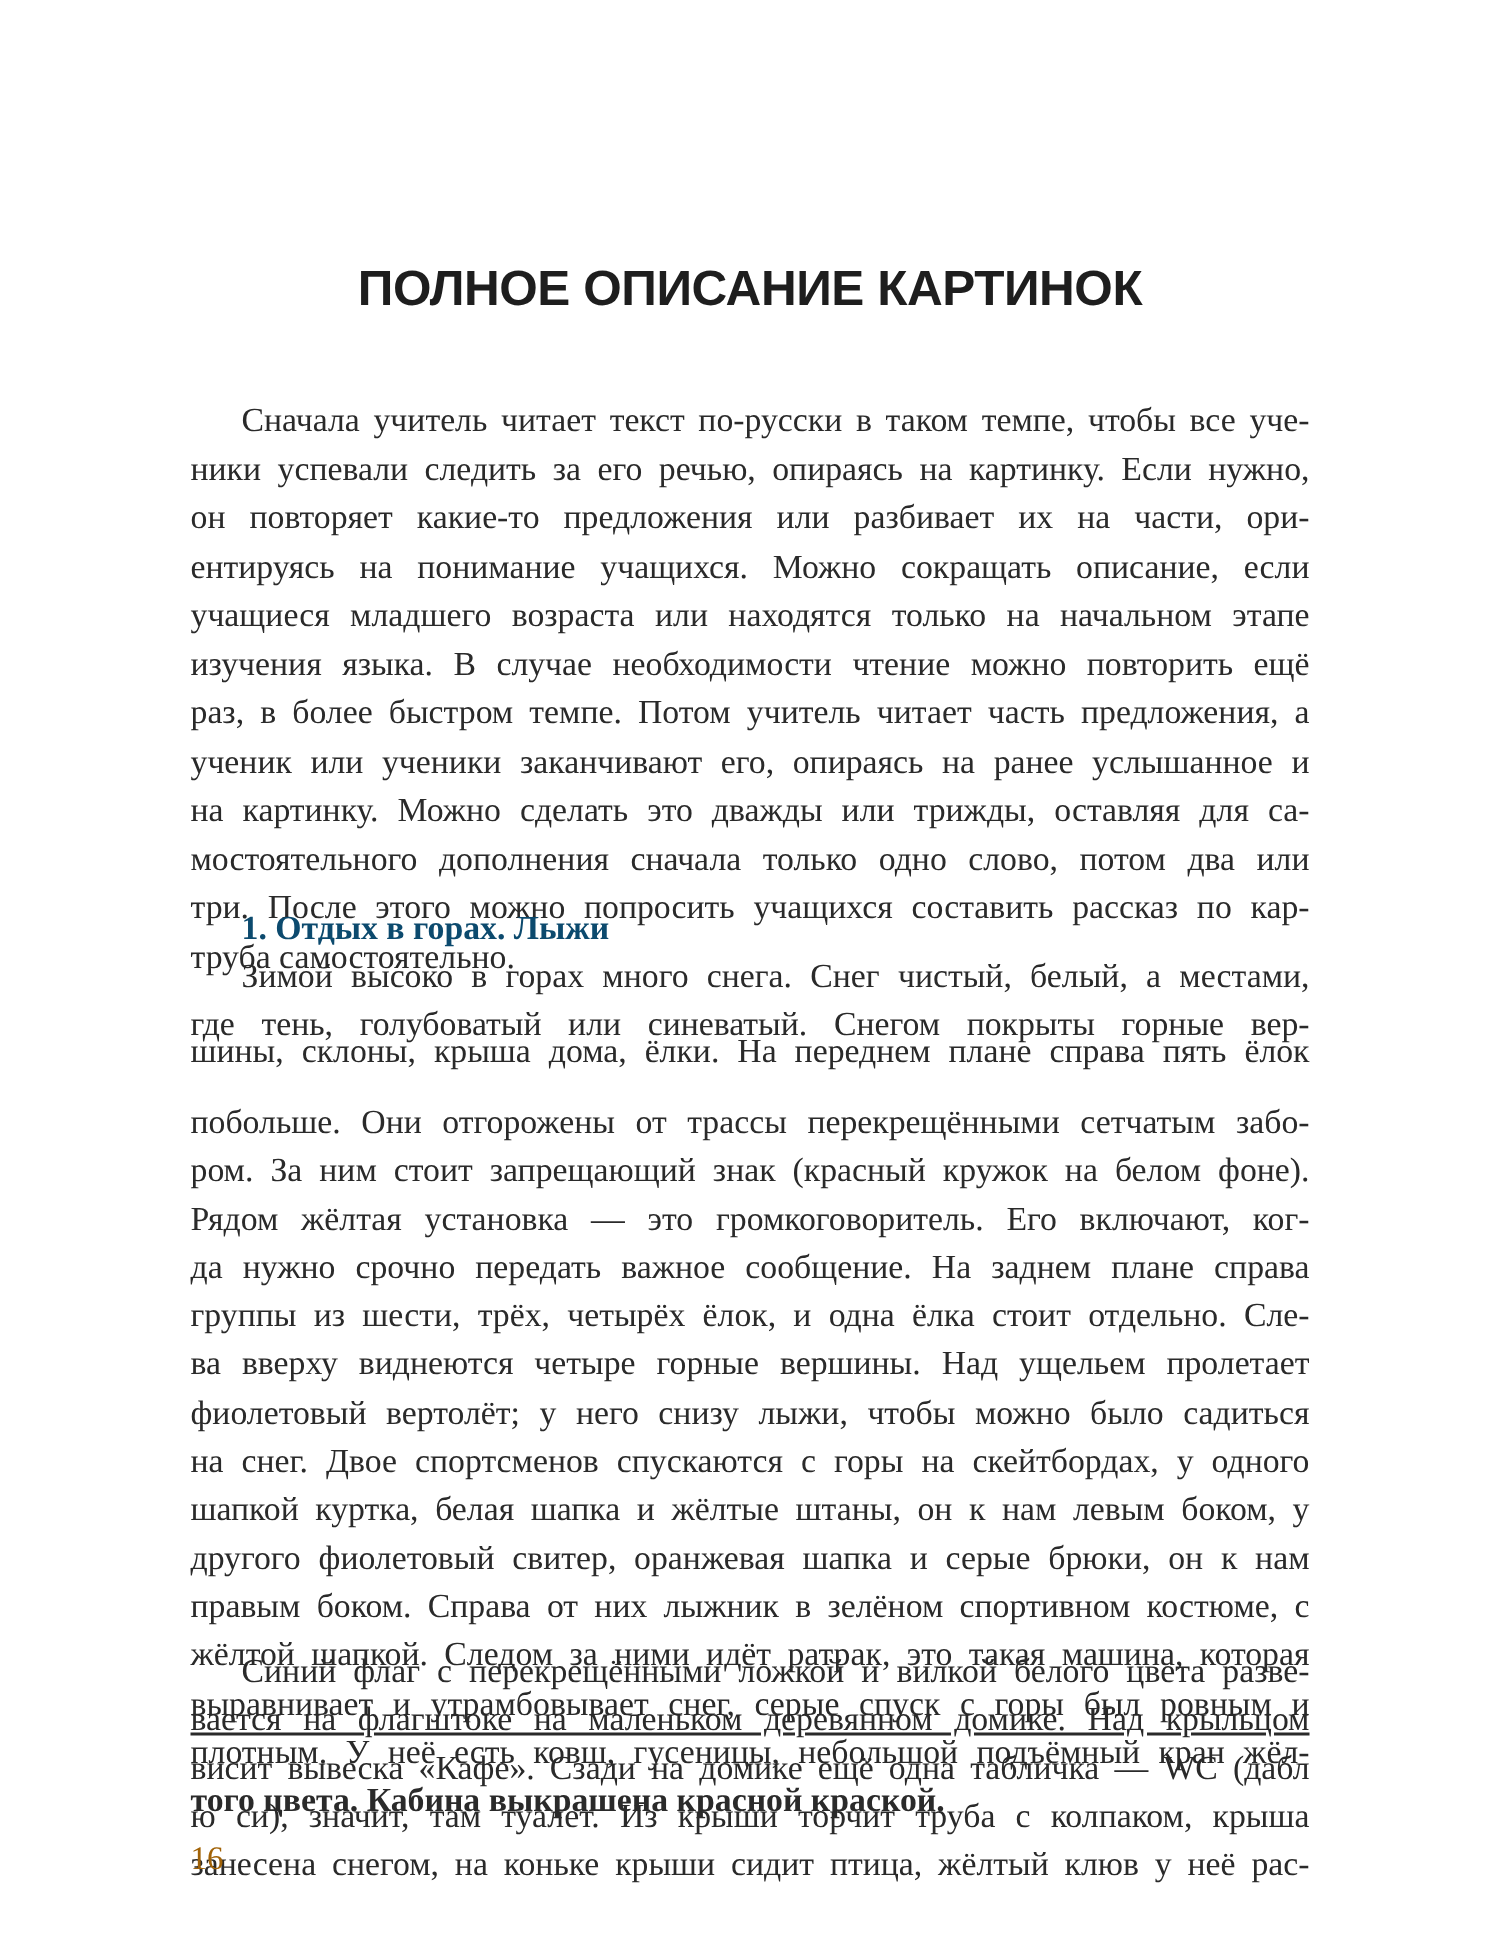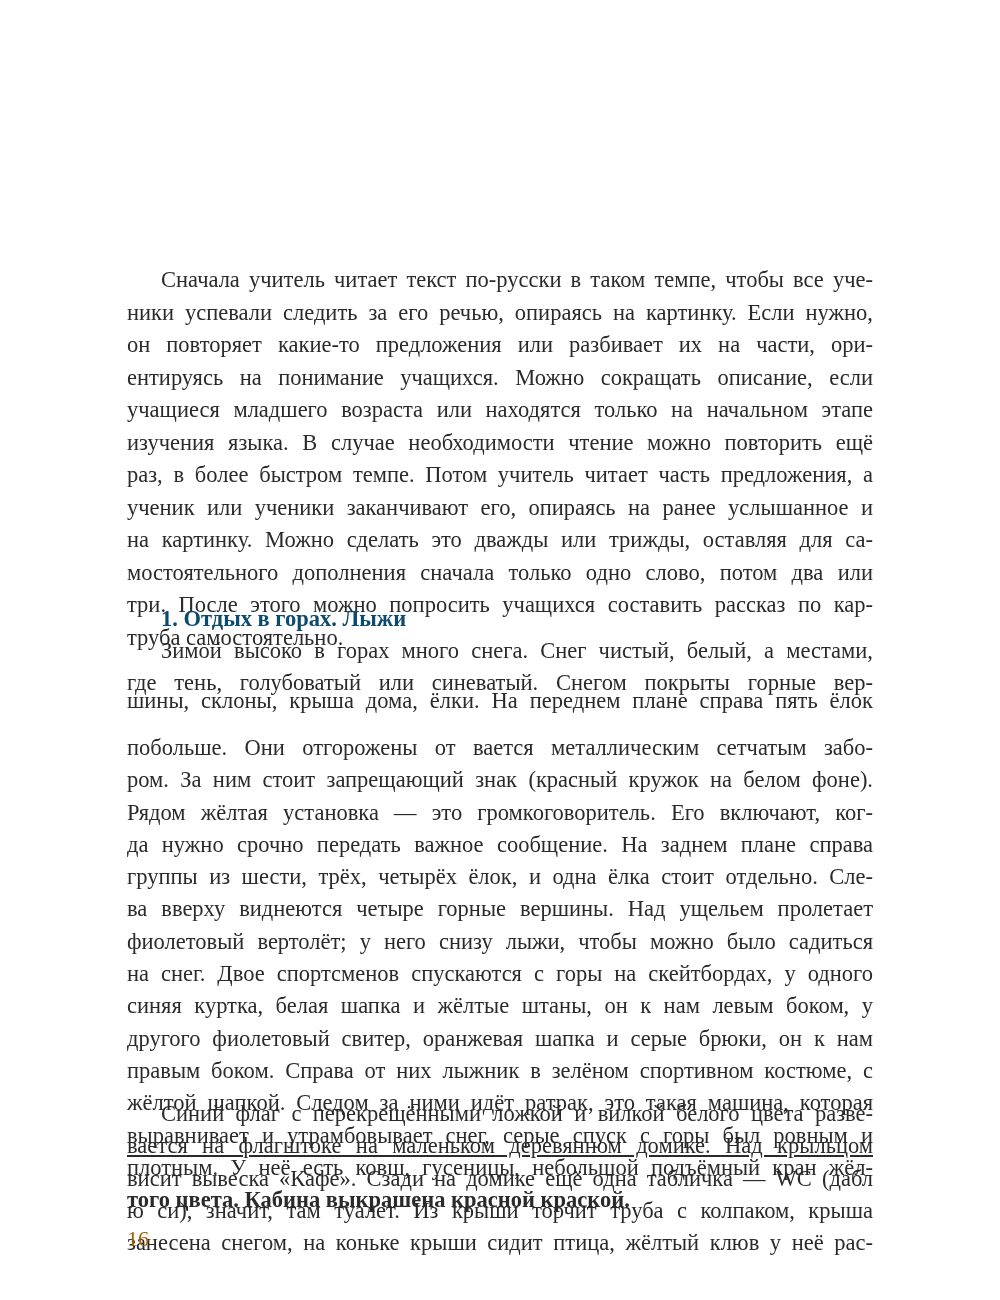--- a/index.html
+++ b/index.html
@@ -26,20 +26,21 @@
   .heading { font-weight: bold; color: #0c4a6e; }
   .page-number {
     position: absolute; left: 127px; top: 1226px;
     font-family: "Liberation Serif", "DejaVu Serif", serif; font-size: 22px; color: #a16207;
   }
 </style>
 </head>
 <body>
 
 <div class="page">
+  <div class="title" style="top:170px;">ПОЛНОЕ ОПИСАНИЕ КАРТИНОК</div>
 
   <div class="body-text" id="intro" style="top:264px;">
       <div class="line indent" style="top: 0px;">Сначала учитель читает текст по-русски в таком темпе, чтобы все уче-</div>
       <div class="line" style="top: 32.5px;">ники успевали следить за его речью, опираясь на картинку. Если нужно,</div>
       <div class="line" style="top: 65px;">он повторяет какие-то предложения или разбивает их на части, ори-</div>
       <div class="line" style="top: 97.5px;">ентируясь на понимание учащихся. Можно сокращать описание, если</div>
       <div class="line" style="top: 130px;">учащиеся младшего возраста или находятся только на начальном этапе</div>
       <div class="line" style="top: 162.5px;">изучения языка. В случае необходимости чтение можно повторить ещё</div>
       <div class="line" style="top: 195px;">раз, в более быстром темпе. Потом учитель читает часть предложения, а</div>
       <div class="line" style="top: 227.5px;">ученик или ученики заканчивают его, опираясь на ранее услышанное и</div>
@@ -50,29 +51,29 @@
     </div>
 
   <div class="body-text" id="sec-head" style="top:603px;">
     <div class="line indent last heading" style="top:0;">1. Отдых в горах. Лыжи</div>
   </div>
 
   <div class="body-text" id="para1" style="top:635px;">
       <div class="line indent" style="top: 0px;">Зимой высоко в горах много снега. Снег чистый, белый, а местами,</div>
       <div class="line" style="top: 32.3px;">где тень, голубоватый или синеватый. Снегом покрыты горные вер-</div>
       <div class="line" style="top: 50px;">шины, склоны, крыша дома, ёлки. На переднем плане справа пять ёлок</div>
-      <div class="line" style="top: 96.9px;">побольше. Они отгорожены от вается металлическим сетчатым забо-</div>
+      <div class="line" style="top: 96.9px;">побольше. Они отгорожены от трассы перекрещёнными сетчатым забо-</div>
       <div class="line" style="top: 129.2px;">ром. За ним стоит запрещающий знак (красный кружок на белом фоне).</div>
       <div class="line" style="top: 161.5px;">Рядом жёлтая установка — это громкоговоритель. Его включают, ког-</div>
       <div class="line" style="top: 193.8px;">да нужно срочно передать важное сообщение. На заднем плане справа</div>
       <div class="line" style="top: 226.1px;">группы из шести, трёх, четырёх ёлок, и одна ёлка стоит отдельно. Сле-</div>
       <div class="line" style="top: 258.4px;">ва вверху виднеются четыре горные вершины. Над ущельем пролетает</div>
       <div class="line" style="top: 290.7px;">фиолетовый вертолёт; у него снизу лыжи, чтобы можно было садиться</div>
       <div class="line" style="top: 323px; font-family: Liberation Serif, serif;">на снег. Двое спортсменов спускаются с горы на скейтбордах, у одного</div>
-      <div class="line" style="top: 355.3px;">синяя куртка, белая шапка и жёлтые штаны, он к нам левым боком, у</div>
+      <div class="line" style="top: 355.3px;">шапкой куртка, белая шапка и жёлтые штаны, он к нам левым боком, у</div>
       <div class="line" style="top: 387.6px;">другого фиолетовый свитер, оранжевая шапка и серые брюки, он к нам</div>
       <div class="line" style="top: 419.9px;">правым боком. Справа от них лыжник в зелёном спортивном костюме, с</div>
       <div class="line" style="top: 452.2px;">жёлтой шапкой. Следом за ними идёт ратрак, это такая машина, которая</div>
       <div class="line" style="top: 484.5px;">выравнивает и утрамбовывает снег, серые спуск с горы был ровным и</div>
       <div class="line" style="top: 516.8px;">плотным. У неё есть ковш, гусеницы, небольшой подъёмный кран жёл-</div>
       <div class="line last" style="top: 549.1px; font-weight: bold;">того цвета. Кабина выкрашена красной краской.</div>
     </div>
   <div class="body-text" id="para2" style="top:1098px;">
       <div class="line indent" style="top: 0px;">Синий флаг с перекрещёнными ложкой и вилкой белого цвета разве-</div>
       <div class="line" style="top: 32.3px; text-decoration: underline;">вается на флагштоке на маленьком деревянном домике. Над крыльцом</div>

